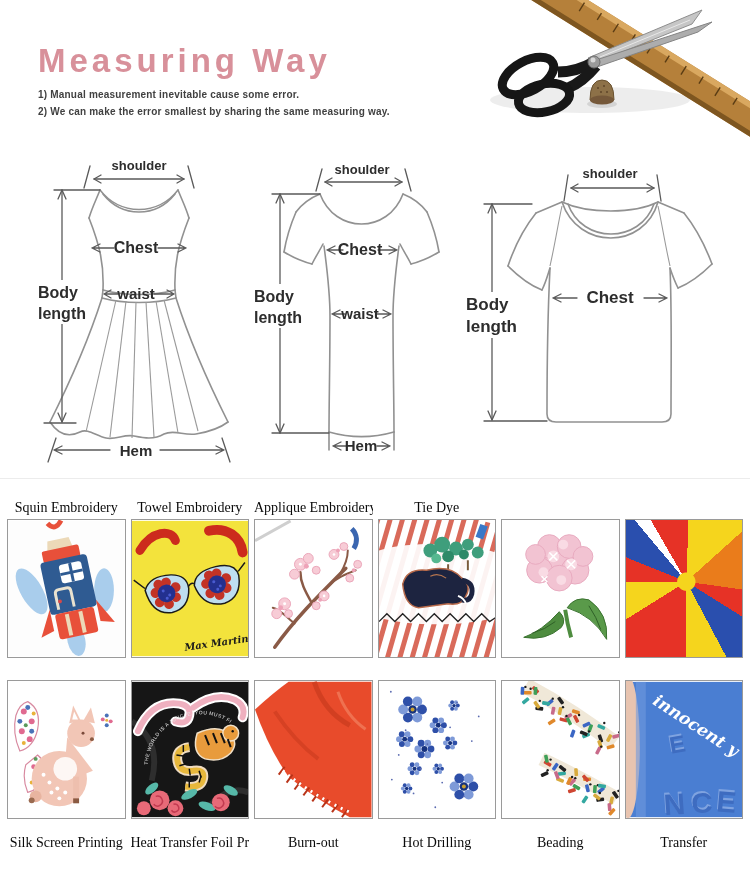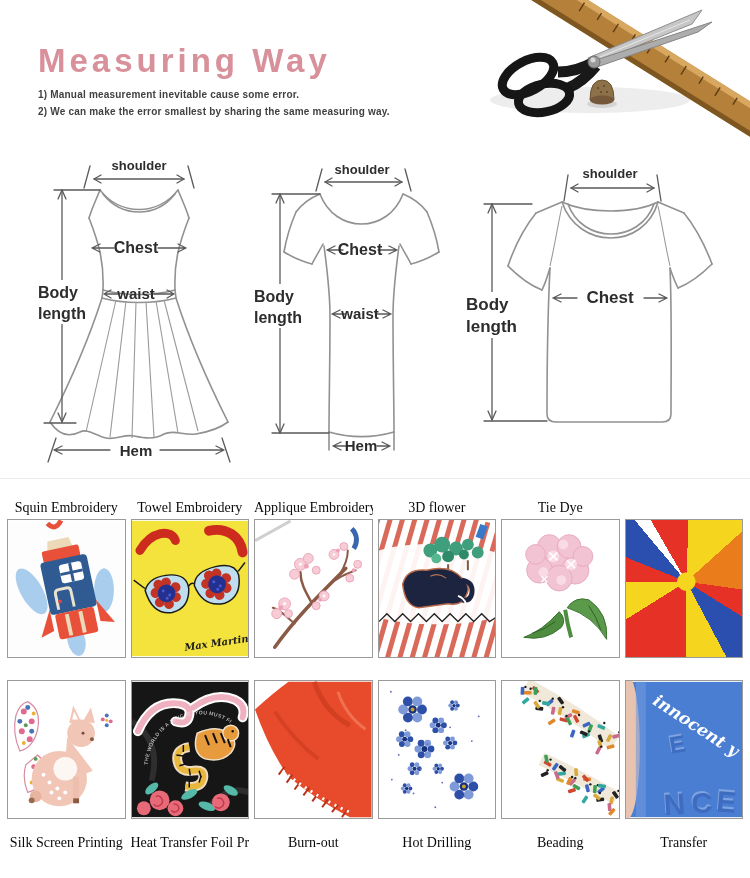--- a/index.html
+++ b/index.html
@@ -215,21 +215,20 @@
   </svg>
 
   <div class="divider"></div>
 
   <div class="gallery">
 
     <div class="grid">
       <div class="cap cap-top">Squin Embroidery</div>
       <div class="cap cap-top">Towel Embroidery</div>
       <div class="cap cap-top">Applique Embroidery</div>
-      <div class="cap cap-top">3D flower</div>
       <div class="cap cap-top">Tie Dye</div>
     </div>
 
     <div class="grid">
 
       <div class="imgbox">
         <svg viewBox="0 0 118 137">
           <rect width="118" height="137" fill="#fdfdfd"></rect>
           <g transform="rotate(-12 59 68)">
             <ellipse cx="24" cy="64" rx="11" ry="26" transform="rotate(-18 24 64)" fill="#a9cdec"></ellipse>

